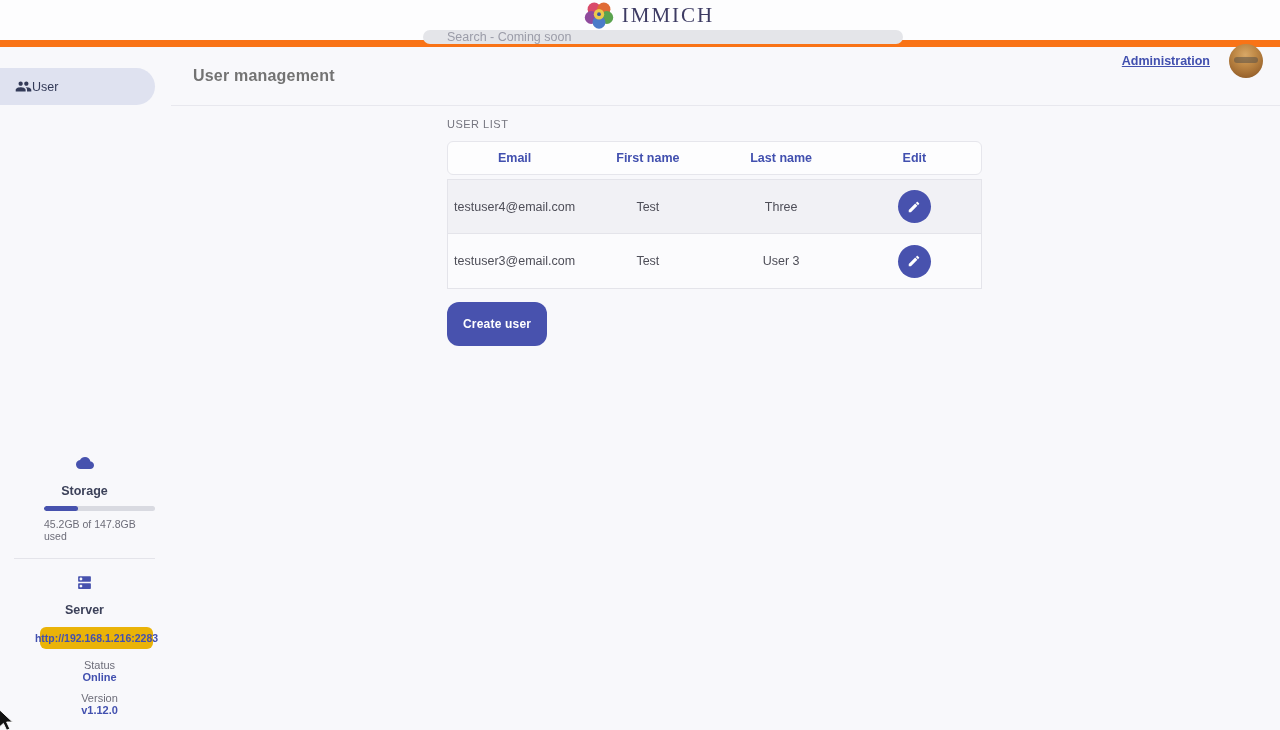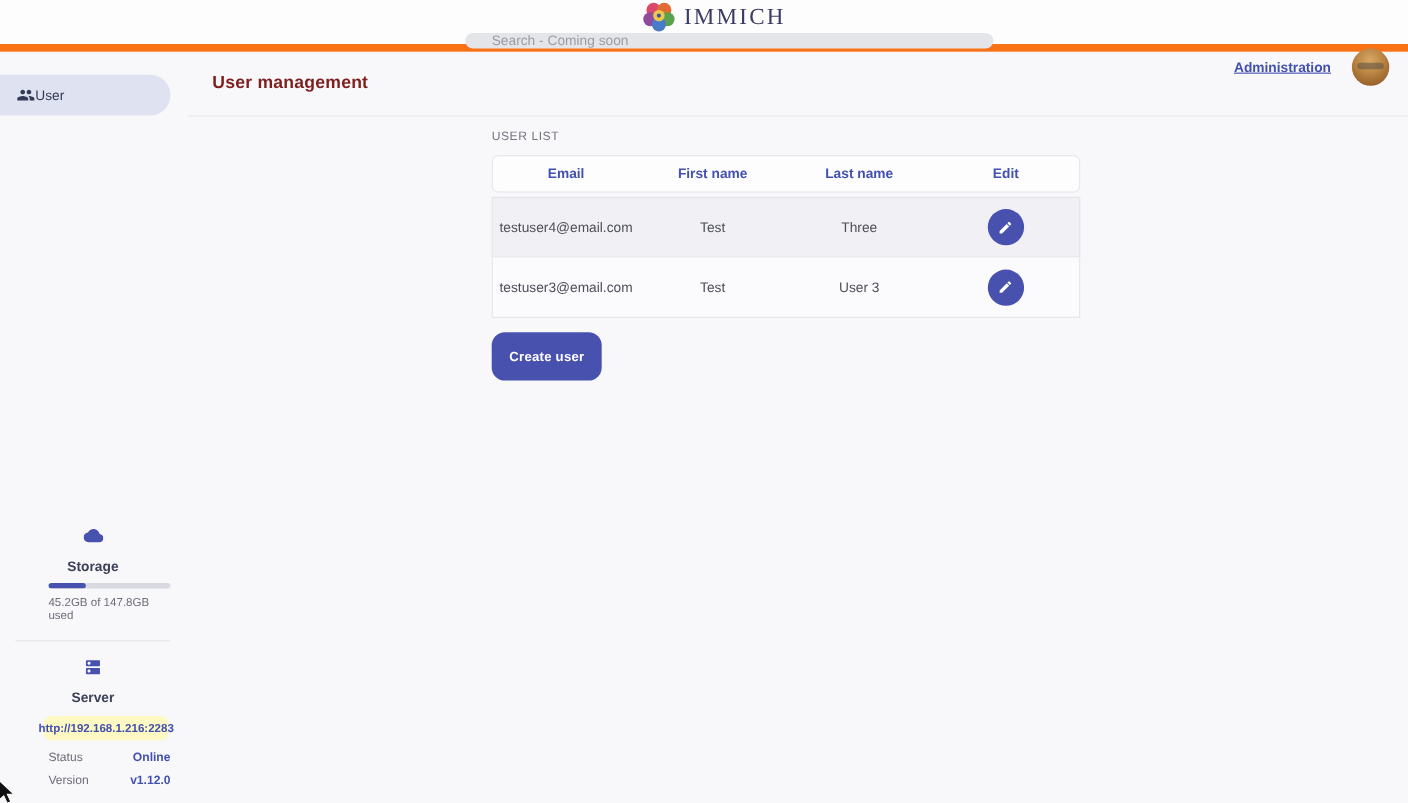--- a/index.html
+++ b/index.html
@@ -32,31 +32,31 @@
     border-radius:0 19px 19px 0; display:flex; align-items:center; gap:0;
     padding-left:15px; cursor:pointer; }
   .nav-item span { font-size:12.5px; font-weight:500; color:#333a58; }
   .sidebar-bottom { position:absolute; left:0; bottom:0; width:171px; padding:0 16px 14px 14px; }
   .side-head { display:flex; align-items:center; gap:12px;flex-direction:column; }
   .side-head span { font-size:12.5px; font-weight:700; color:#3c4159; }
   .progress-track { margin:8px 0 0 30px; height:5px; background:#d9dae1; border-radius:3px; overflow:hidden; }
   .progress-fill { height:100%; background:#4752ae; border-radius:3px; }
   .usage-text { margin:7px 0 0 30px; font-size:10.5px; color:#6d6d79; }
   .side-divider { border:none; border-top:1px solid #e4e4ea; margin:16px 0 15px 0; }
-  .url-chip { margin:10px 0 10px 26px; width:113px; height:22px; background:#fef9c3;
+  .url-chip { margin:10px 0 10px 26px; width:113px; height:22px; background:#eab308;
     border-radius:6px; display:flex; align-items:center; justify-content:center;
     font-size:10.5px; font-weight:700; color:#4250af; }
-  .kv { margin:9px 0 0 30px; display:flex; justify-content:space-between; align-items:center; }
+  .kv { margin:9px 0 0 30px; display:flex; justify-content:space-between; align-items:center;flex-direction:column; }
   .kv .k { font-size:11px; color:#6d6d79; }
   .kv .v { font-size:11px; font-weight:700; color:#4250af; }
 
   
   .main { position:absolute; top:47px; left:171px; right:0; bottom:0; background:#f8f8fb; }
   .page-header { height:59px; border-bottom:1px solid #e8e8ee; display:flex; align-items:center; padding-left:22px; }
-  .page-title { font-size:16px; font-weight:600; color:#7f1d1d; letter-spacing:.2px; }
+  .page-title { font-size:16px; font-weight:600; color:#737373; letter-spacing:.2px; }
   .content { position:absolute; left:264px; top:71px; width:547px;padding-left:12px; }
   .section-label { font-size:11px; font-weight:500; letter-spacing:.5px; color:#75757f; }
   .thead { margin-top:11px; height:34px; background:#fdfdfe; border:1px solid #e6e6ec;
     border-radius:6px; display:flex; align-items:center; }
   .thead .th { width:25%; text-align:center; font-size:12.5px; font-weight:700; color:#4250af; }
   .tbody { margin-top:4px; }
   .trow { height:55px; border:1px solid #e4e4ea; display:flex; align-items:center; }
   .trow + .trow { border-top:none; }
   .trow.gray { background:#f1f1f5; }
   .trow.white { background:#fbfbfd; }

